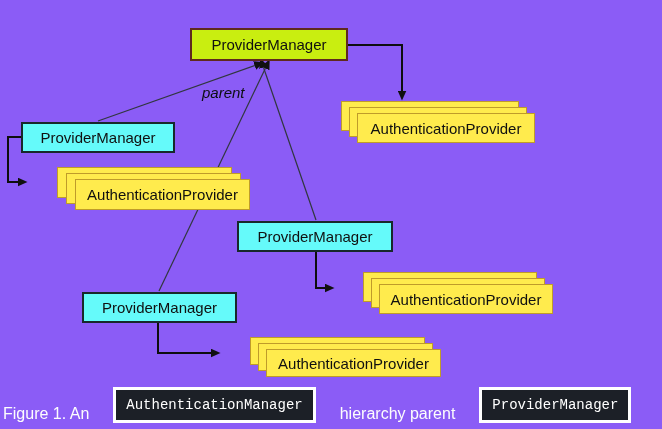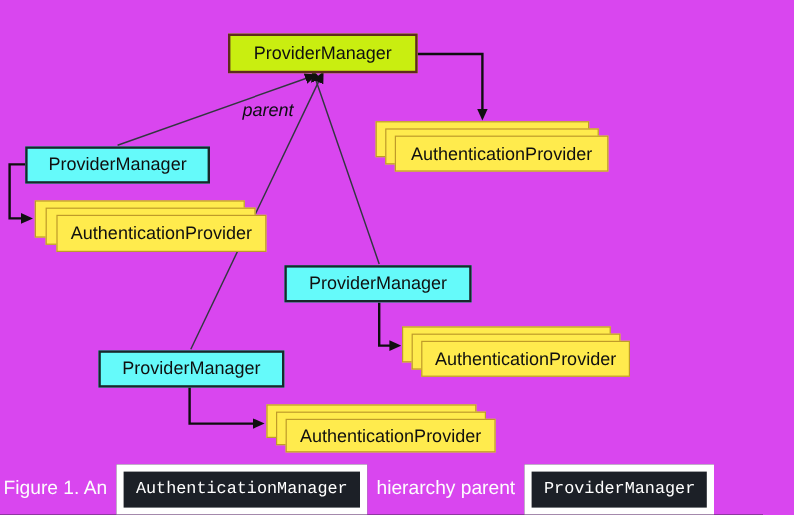--- a/index.html
+++ b/index.html
@@ -1,47 +1,47 @@
 <!DOCTYPE html>
 <html><head>
 <meta charset="utf-8">
 <style>
   html,body{margin:0;padding:0;background:#1c2027;}
   #stage{
     position:relative;width:662px;height:429px;overflow:hidden;
-    background:#d946ef;font-family:"Liberation Sans",sans-serif;
+    background:#8b5cf6;font-family:"Liberation Sans",sans-serif;
   }
   
   .node{
     position:absolute;box-sizing:border-box;display:flex;
     align-items:center;justify-content:center;
     font-size:15px;color:#101010;white-space:nowrap;
   }
   .node-root{background:#c9ee10;border:2px solid #5f2a1e;}
   .node-cyan{background:#65fafa;border:2px solid #17282b;}
   .stack{position:absolute;}
   .stack .layer{
     position:absolute;box-sizing:border-box;
     background:#ffeb4d;border:1px solid #bf9b2a;
     display:flex;align-items:center;justify-content:center;
-    font-size:15px;color:#101010;white-space:nowrap;
+    font-size:15px;color:#101010;white-space:nowrap;margin-left:28px;
   }
   #edge-label{
     position:absolute;left:202px;top:84px;
     font-size:15px;color:#0c0e11;font-style:italic;
   }
   svg#wires{position:absolute;left:0;top:0;}
   
   #caption{
     position:absolute;left:3px;top:387px;
-    display:flex;align-items:center;gap:8px;
+    display:flex;align-items:flex-end;gap:24px;
     color:#fdfdfd;font-size:16px;white-space:nowrap;
   }
   .code-chip{
-    border:6px solid #ffffff;padding:7px 10px;
+    border:3px solid #ffffff;padding:7px 10px;
     font-family:"Liberation Mono",monospace;font-size:14px;color:#ffffff;
     background:#1c2027;
   }
 </style>
 </head>
 <body>
 
 <div id="stage">
 
   <svg id="wires" width="662" height="429" viewBox="0 0 662 429">

